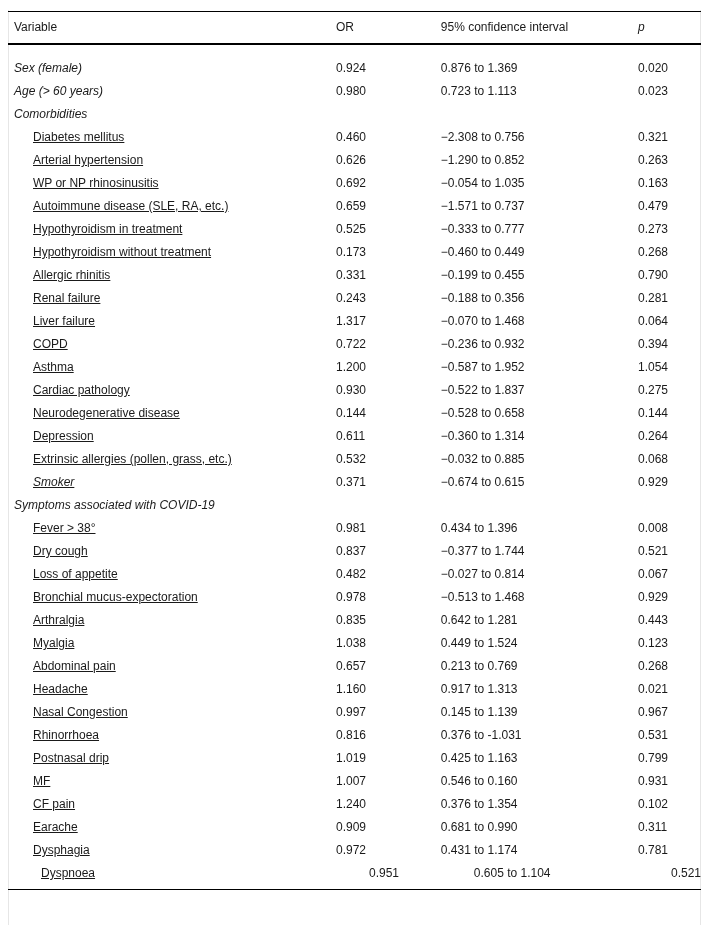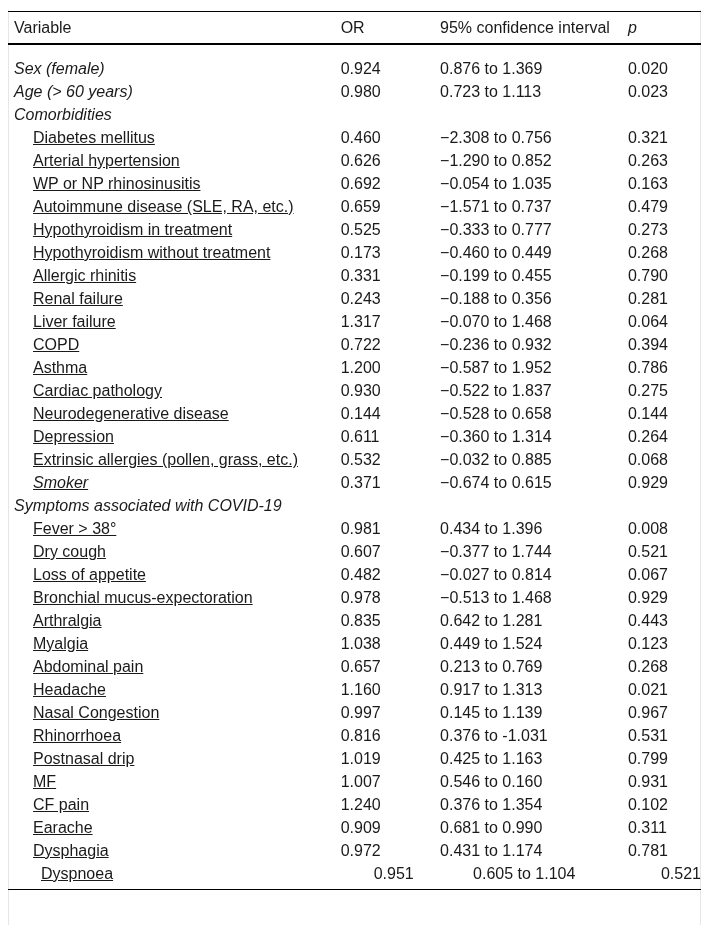--- a/index.html
+++ b/index.html
@@ -24,21 +24,21 @@
       border-left: 1px solid #e6e6e6;
       border-right: 1px solid #e6e6e6;
       box-sizing: border-box;
     }
     table {
       position: absolute;
       left: 8px;
       top: 11px;
       width: 693px;
       border-collapse: collapse;
-      font-size: 16px;
+      font-size: 12px;
       line-height: 23px;
     }
     thead tr {
       border-top: 1px solid #000;
       border-bottom: 2px solid #000;
     }
     thead th {
       font-weight: normal;
       text-align: left;
       height: 31px;
@@ -156,21 +156,21 @@
       <tr>
         <td class="c-var indent">COPD</td>
         <td class="c-or">0.722</td>
         <td class="c-ci">−0.236 to 0.932</td>
         <td class="c-p">0.394</td>
       </tr>
       <tr>
         <td class="c-var indent">Asthma</td>
         <td class="c-or">1.200</td>
         <td class="c-ci">−0.587 to 1.952</td>
-        <td class="c-p">0.786</td>
+        <td class="c-p">1.054</td>
       </tr>
       <tr>
         <td class="c-var indent">Cardiac pathology</td>
         <td class="c-or">0.930</td>
         <td class="c-ci">−0.522 to 1.837</td>
         <td class="c-p">0.275</td>
       </tr>
       <tr>
         <td class="c-var indent">Neurodegenerative disease</td>
         <td class="c-or">0.144</td>
@@ -199,21 +199,21 @@
         <td colspan="4" class="c-var ital">Symptoms associated with COVID-19</td>
       </tr>
       <tr>
         <td class="c-var indent">Fever &gt; 38°</td>
         <td class="c-or">0.981</td>
         <td class="c-ci">0.434 to 1.396</td>
         <td class="c-p">0.008</td>
       </tr>
       <tr>
         <td class="c-var indent">Dry cough</td>
-        <td class="c-or">0.607</td>
+        <td class="c-or">0.837</td>
         <td class="c-ci">−0.377 to 1.744</td>
         <td class="c-p">0.521</td>
       </tr>
       <tr>
         <td class="c-var indent">Loss of appetite</td>
         <td class="c-or">0.482</td>
         <td class="c-ci">−0.027 to 0.814</td>
         <td class="c-p">0.067</td>
       </tr>
       <tr>

